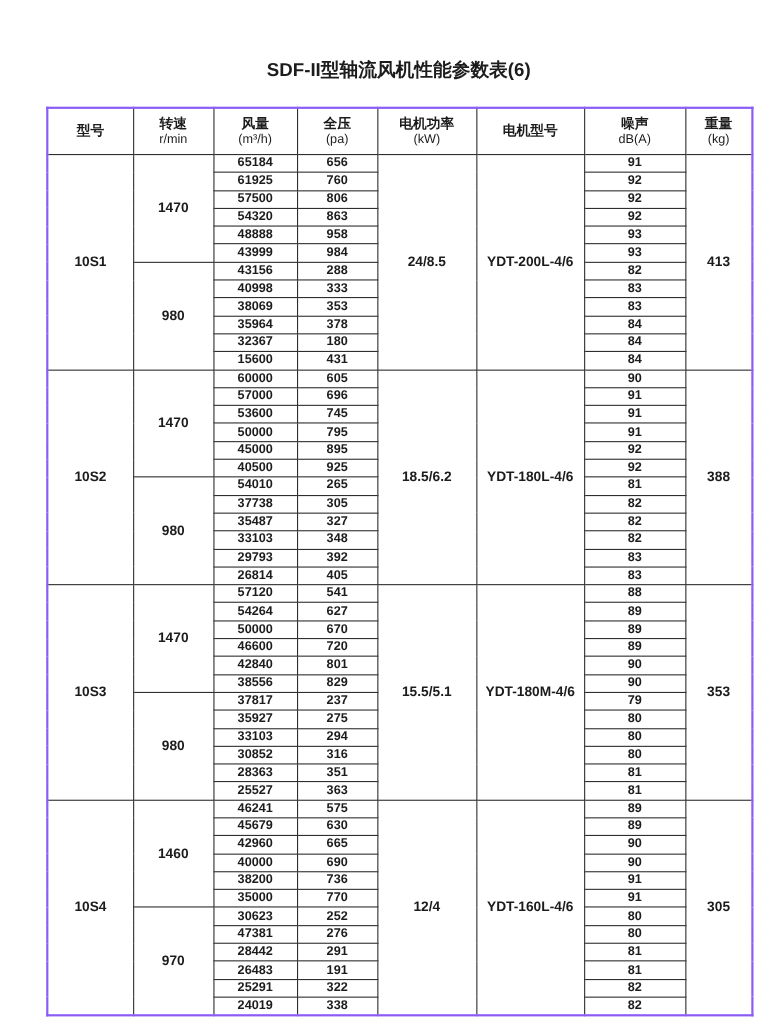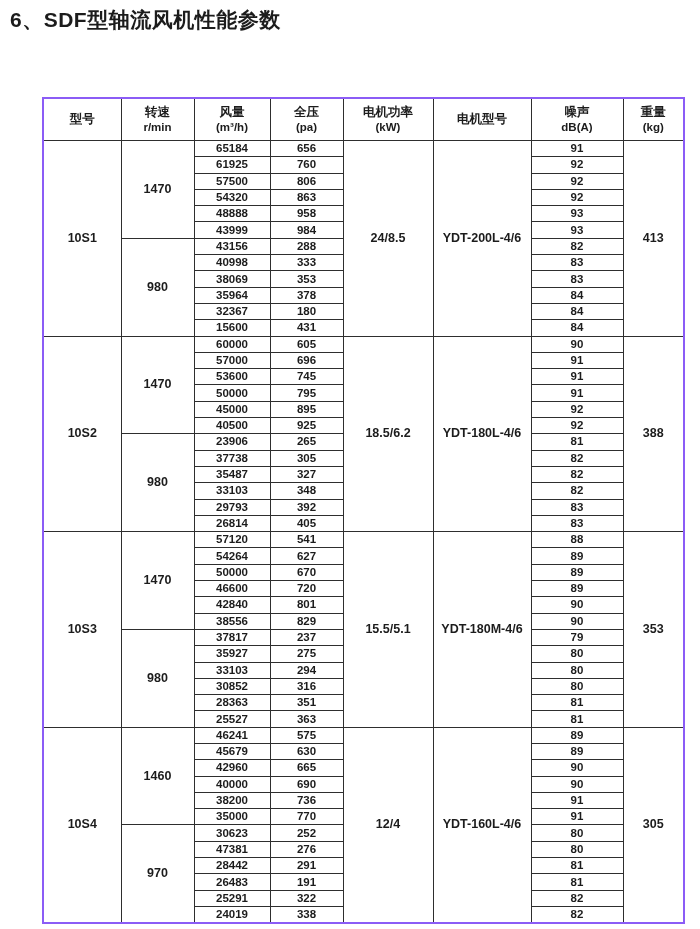--- a/index.html
+++ b/index.html
@@ -49,39 +49,39 @@
     font-weight: bold;
     overflow: hidden;
   }
   .spec thead th {
     height: 41px;
     font-size: 12.5px;
     line-height: 1.25;
   }
   .spec thead th .th-sub {
     font-size: 11.5px;
-    font-weight: bold;
+    font-weight: normal;
   }
   .spec tbody td {
     height: 15.3px;
     font-size: 11.5px;
     line-height: 15px;
     white-space: nowrap;
   }
   .spec tbody td.td-merged {
     font-size: 12.5px;
     text-align: center;
   }
 </style>
 </head>
 <body>
 
 <div class="page">
-  <div class="doc-title">6、SDF型轴流风机性能参数</div>
 
+  <div class="doc-subtitle">SDF-II型轴流风机性能参数表(6)</div>
 
   <table class="spec">
     <colgroup>
       <col style="width:78px">
       <col style="width:73px">
       <col style="width:76px">
       <col style="width:73px">
       <col style="width:90px">
       <col style="width:98px">
       <col style="width:92px">
@@ -218,21 +218,21 @@
           <td>895</td>
           <td>92</td>
         </tr>
         <tr>
           <td>40500</td>
           <td>925</td>
           <td>92</td>
         </tr>
         <tr>
           <td rowspan="6" class="td-merged">980</td>
-          <td>23906</td>
+          <td>54010</td>
           <td>265</td>
           <td>81</td>
         </tr>
         <tr>
           <td>37738</td>
           <td>305</td>
           <td>82</td>
         </tr>
         <tr>
           <td>35487</td>

